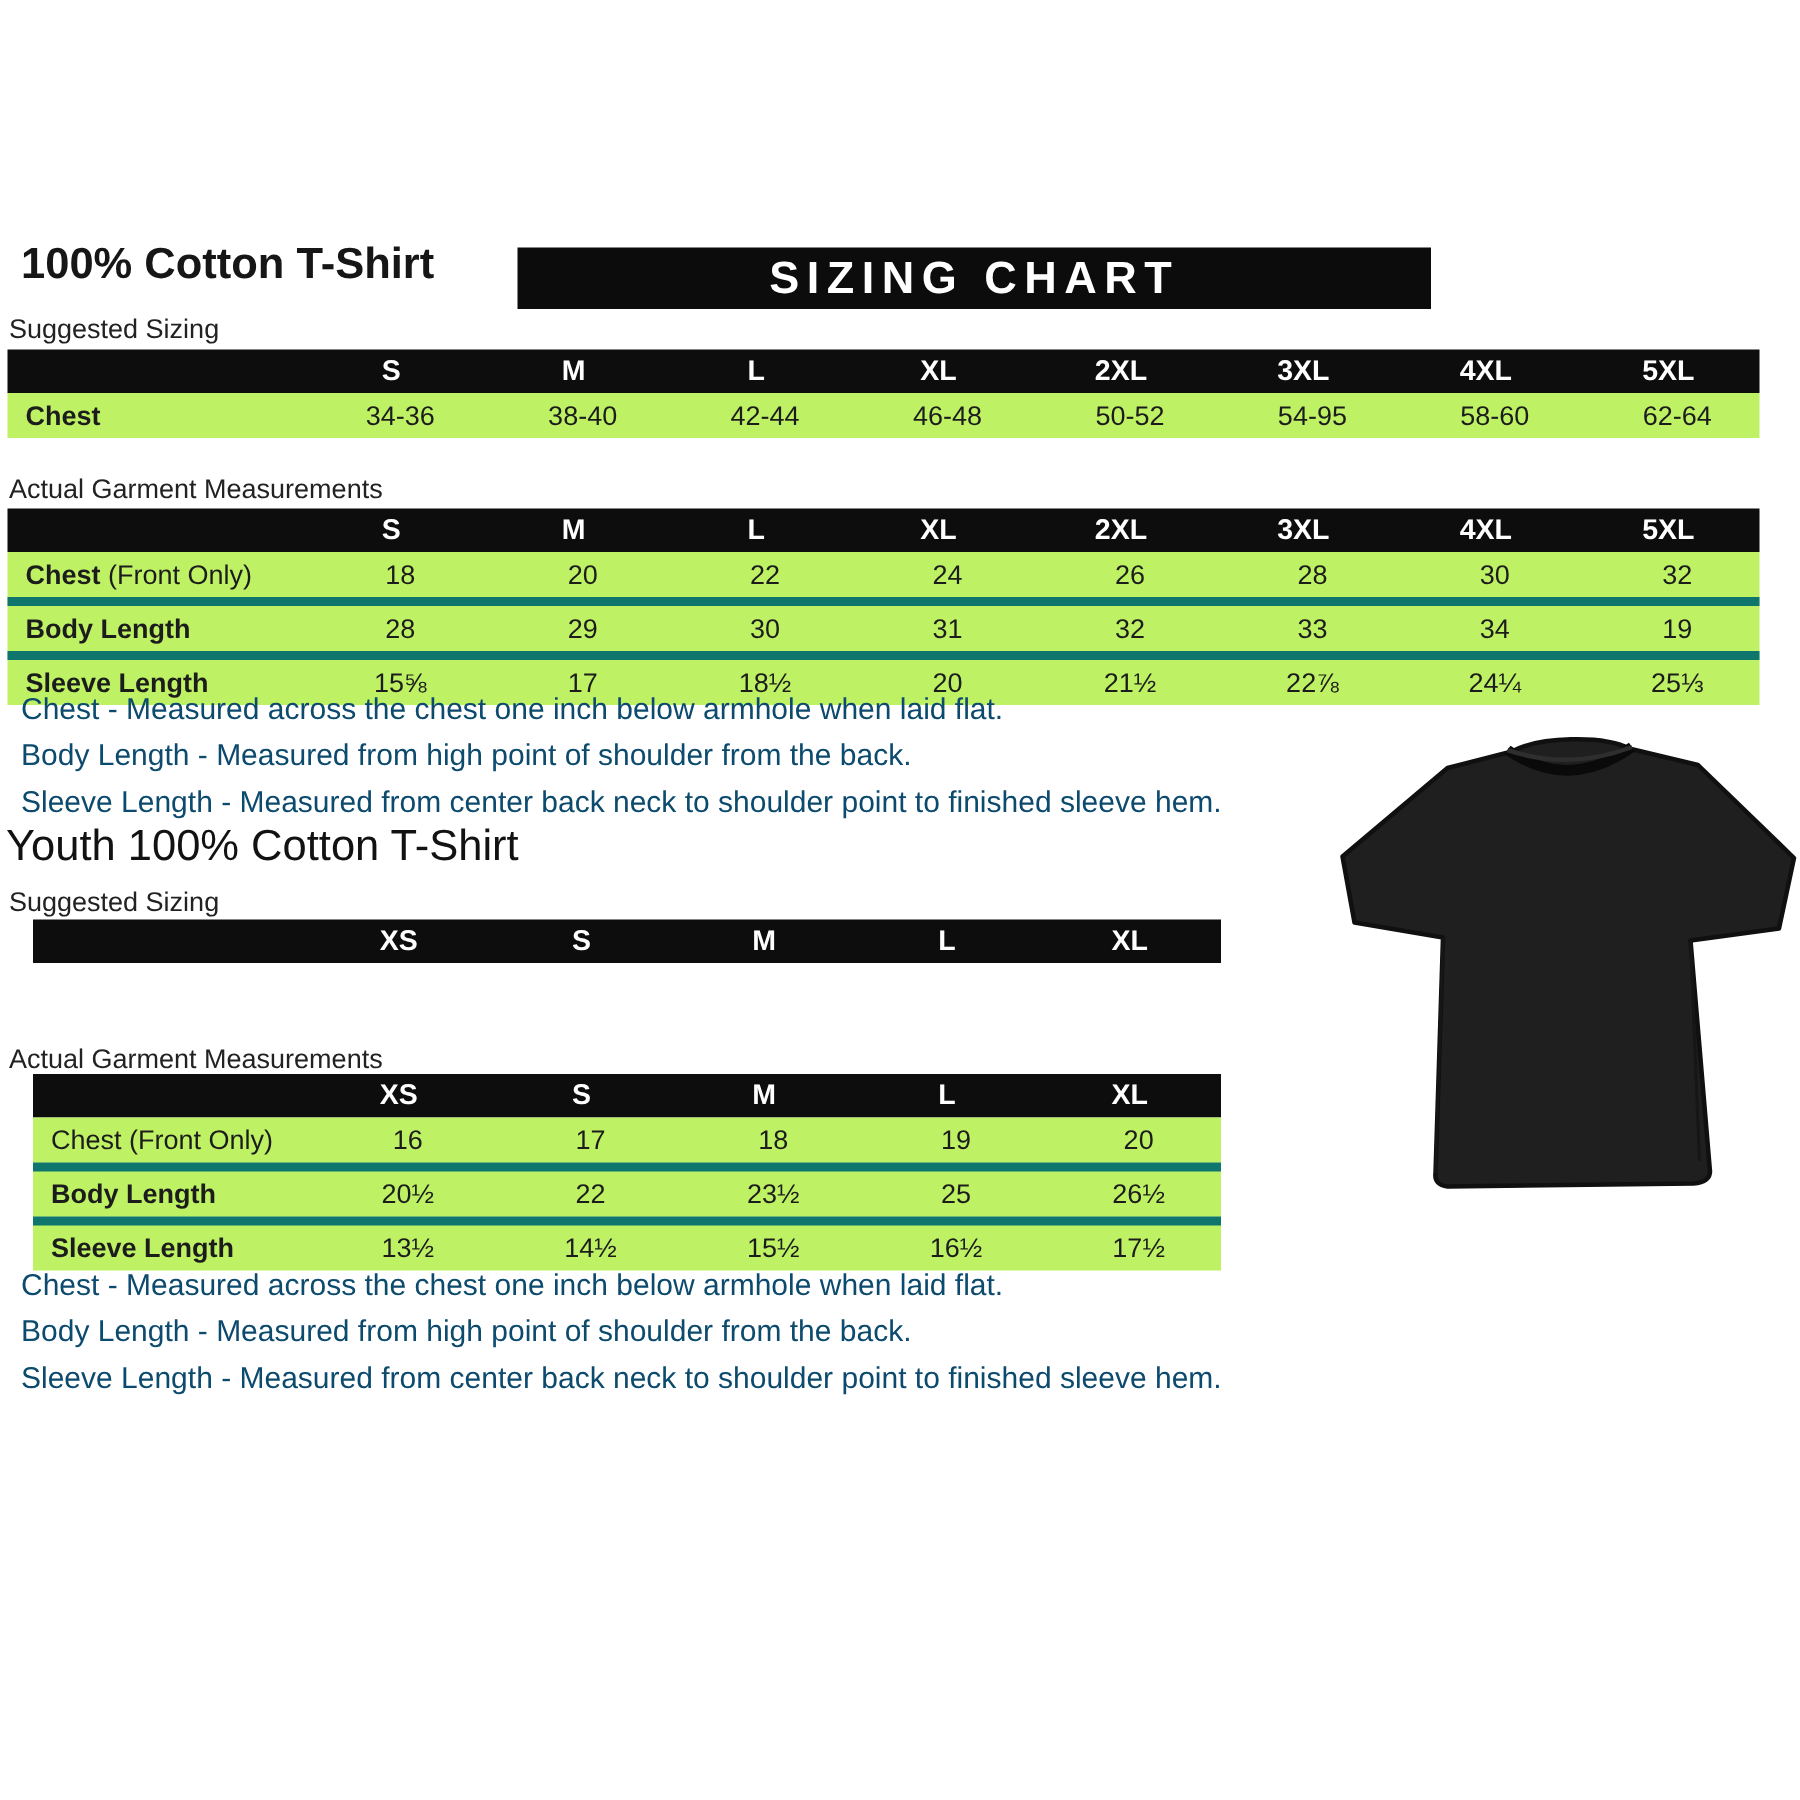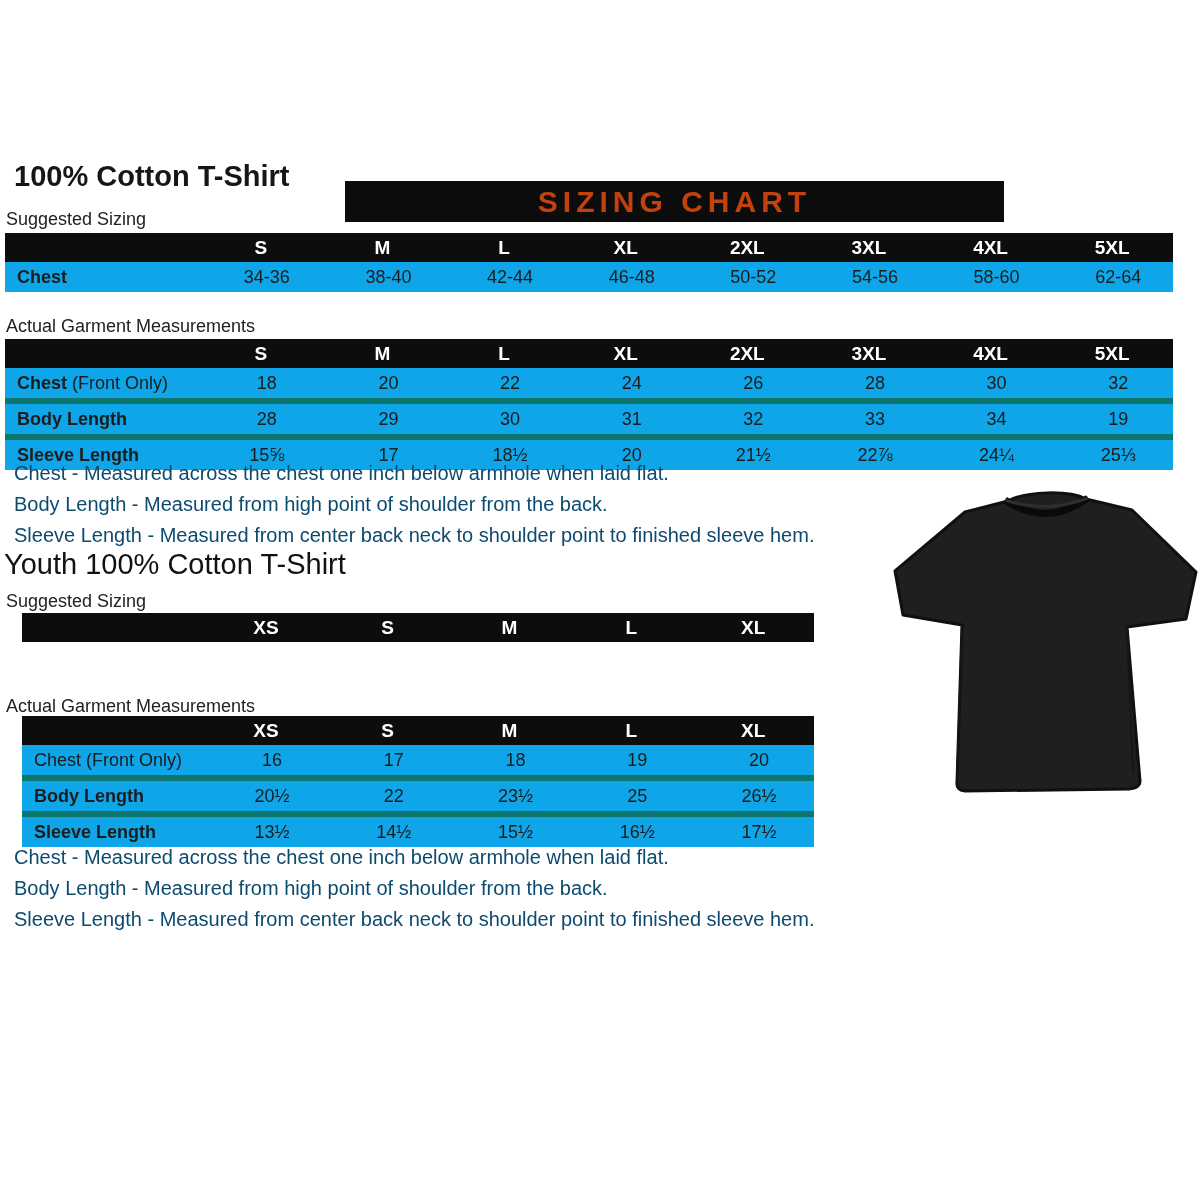--- a/index.html
+++ b/index.html
@@ -4,35 +4,35 @@
 <style>
   html,body{margin:0;padding:0;}
   body{
     width:1200px;height:1200px;position:relative;background:#ffffff;
     font-family:"Liberation Sans", sans-serif;color:#1c1c1c;overflow:hidden;
   }
   .abs{position:absolute;}
   
   .main-title{left:14px;top:160px;font-size:29px;font-weight:700;letter-spacing:0;color:#161616;}
   .banner{
-    left:345px;top:165px;width:659px;height:41px;background:#0c0c0c;
-    color:#c2410c;font-weight:700;font-size:30px;letter-spacing:5px;
-    display:flex;align-items:center;justify-content:center;margin-top:16px;
+    left:345px;top:165px;width:609px;height:41px;background:#0c0c0c;
+    color:#ffffff;font-weight:700;font-size:30px;letter-spacing:5px;
+    display:flex;align-items:center;justify-content:center;
   }
   .section-label{font-size:18px;color:#222;}
   .youth-title{left:4px;top:548px;font-size:29px;font-weight:400;color:#121212;}
   
   .table{position:absolute;background:#fff;}
   .adult-table{--labelw:195px;width:1168px;left:5px;}
   .youth-table{--labelw:183px;width:792px;left:22px;}
   .thead{
     display:grid;align-items:center;background:#0d0d0d;color:#fff;
     font-weight:700;font-size:19px;height:29px;
   }
-  .trow{display:grid;align-items:center;height:30px;font-size:18px;background:#0ea5e9;gap:12px;}
+  .trow{display:grid;align-items:center;height:30px;font-size:18px;background:#bef264;gap:12px;}
   .trow.sep{border-top:6px solid #0f766e;}
   .th-cell,.tcell{text-align:center;}
   .row-label{padding-left:12px;white-space:nowrap;}
   
   .notes{font-size:20px;color:#0c4a6e;line-height:31px;}
   
   .shirt-wrap{left:893px;top:484px;width:306px;height:322px;}
 </style>
 </head>
 <body>
@@ -53,21 +53,21 @@
       <div class="th-cell">4XL</div>
       <div class="th-cell">5XL</div>
     </div>
     <div class="trow" style="grid-template-columns: var(--labelw) repeat(8, 1fr);">
       <div class="row-label"><span style="font-weight: 700;">Chest</span></div>
       <div class="tcell">34-36</div>
       <div class="tcell">38-40</div>
       <div class="tcell">42-44</div>
       <div class="tcell">46-48</div>
       <div class="tcell">50-52</div>
-      <div class="tcell">54-56</div>
+      <div class="tcell">54-95</div>
       <div class="tcell">58-60</div>
       <div class="tcell">62-64</div>
     </div>
   </div>
 
 <div class="abs section-label" style="left:6px;top:316px;">Actual Garment Measurements</div>
 <div class="table adult-table" style="top:339px;">
     <div class="thead" style="grid-template-columns: var(--labelw) repeat(8, 1fr);">
       <div class="row-label"></div>
       <div class="th-cell">S</div>

